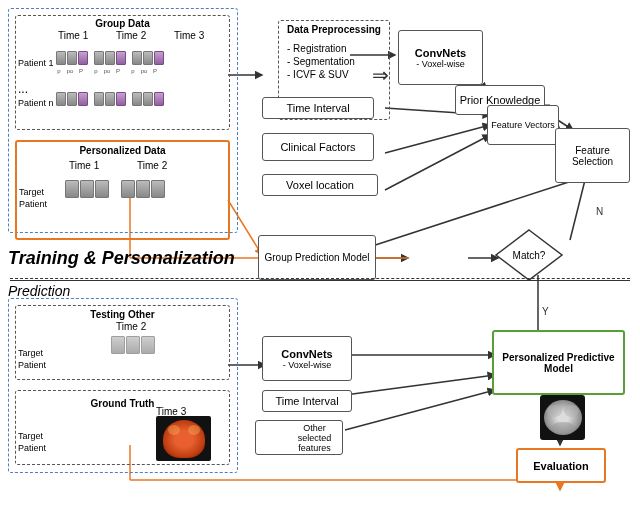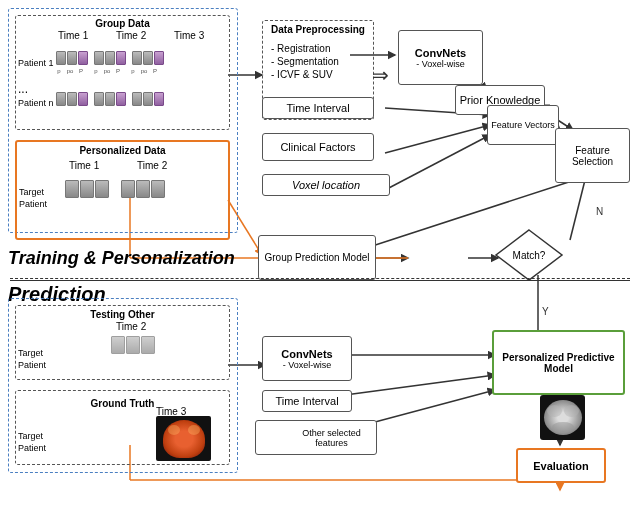--- a/index.html
+++ b/index.html
@@ -82,22 +82,22 @@
 
     .training-label {
       position: absolute;
       font-size: 18px;
       font-weight: bold;
       font-style: italic;
     }
 
     .prediction-label {
       position: absolute;
-      font-size: 20px;
-      font-weight: bold;
+      font-size: 14px;
+      font-weight: normal;
       font-style: italic;
     }
   </style>
 </head>
 <body>
 
 <div class="diagram">
 
   <svg class="arrows" xmlns="http://www.w3.org/2000/svg">
     <defs>
@@ -243,21 +243,21 @@
         <div style="width:14px; height:18px; background:linear-gradient(#bbb,#888); border:1px solid #777; border-radius:1px;"></div>
       </div>
       <div style="display:flex; gap:1px; margin-left:10px;">
         <div style="width:14px; height:18px; background:linear-gradient(#bbb,#888); border:1px solid #777; border-radius:1px;"></div>
         <div style="width:14px; height:18px; background:linear-gradient(#bbb,#888); border:1px solid #777; border-radius:1px;"></div>
         <div style="width:14px; height:18px; background:linear-gradient(#bbb,#888); border:1px solid #777; border-radius:1px;"></div>
       </div>
     </div>
   </div>
 
-  <div class="dashed-box" style="left:262px; top:20px; width:112px; height:100px;">
+  <div class="dashed-box" style="left:278px; top:20px; width:112px; height:100px;">
     <span class="label bold-label" style="top:3px; left:50%; transform:translateX(-50%); width:100px;">Data Preprocessing</span>
     <span class="label" style="top:22px; left:8px; text-align:left;">- Registration</span>
     <span class="label" style="top:35px; left:8px; text-align:center;">- Segmentation</span>
     <span class="label" style="top:48px; left:8px; text-align:left;">- ICVF &amp; SUV</span>
   </div>
 
   <div style="position:absolute; top:63px; left:372px; font-size:20px; color:#333;">⇒</div>
 
   <div class="solid-box" style="left:398px; top:30px; width:85px; height:55px;">
     <div>
@@ -279,21 +279,21 @@
   </div>
 
   <div class="solid-box" style="left:262px; top:97px; width:112px; height:22px;">
     <span>Time Interval</span>
   </div>
 
   <div class="solid-box" style="left:262px; top:133px; width:112px; height:28px;">
     <span>Clinical Factors</span>
   </div>
 
-  <div class="solid-box" style="left:262px; top:174px; width:128px; height:22px;font-style:italic;">
+  <div class="solid-box" style="left:262px; top:174px; width:116px; height:22px;">
     <span>Voxel location</span>
   </div>
 
   <div class="solid-box" style="left:258px; top:235px; width:118px; height:45px;">
     <span style="font-size:10px; text-align:center;">Group Prediction Model</span>
   </div>
 
 
   <svg style="position:absolute; left:492px; top:225px; width:75px; height:60px;" xmlns="http://www.w3.org/2000/svg">
     <polygon points="37,5 70,30 37,55 4,30" fill="white" stroke="#333" stroke-width="1.5"></polygon>
@@ -339,21 +339,21 @@
     <div>
       <div class="bold-label">ConvNets</div>
       <div style="font-size:9px;">- Voxel-wise</div>
     </div>
   </div>
 
   <div class="solid-box" style="left:262px; top:390px; width:90px; height:22px;">
     <span>Time Interval</span>
   </div>
 
-  <div class="solid-box" style="left:255px; top:420px; width:122px; height:35px;padding-left:31px;">
+  <div class="solid-box" style="left:255px; top:420px; width:88px; height:35px;padding-left:31px;">
     <span style="font-size:9px; text-align:center;">Other selected features</span>
   </div>
 
   <div class="solid-box green-box" style="left:492px; top:330px; width:133px; height:65px;">
     <span style="font-size:10px; text-align:center; font-weight:bold;">Personalized Predictive Model</span>
   </div>
 
   <div style="position:absolute; top:395px; left:540px; width:45px; height:45px; background:#111; border-radius:3px; display:flex; align-items:center; justify-content:center;">
     <div style="width:38px; height:35px; background:radial-gradient(ellipse, #ddd 20%, #aaa 50%, #777 80%); border-radius:50%; position:relative; overflow:hidden;">
       <div style="position:absolute; top:5px; left:3px; width:15px; height:12px; background:rgba(180,180,180,0.5); border-radius:50%;"></div>

